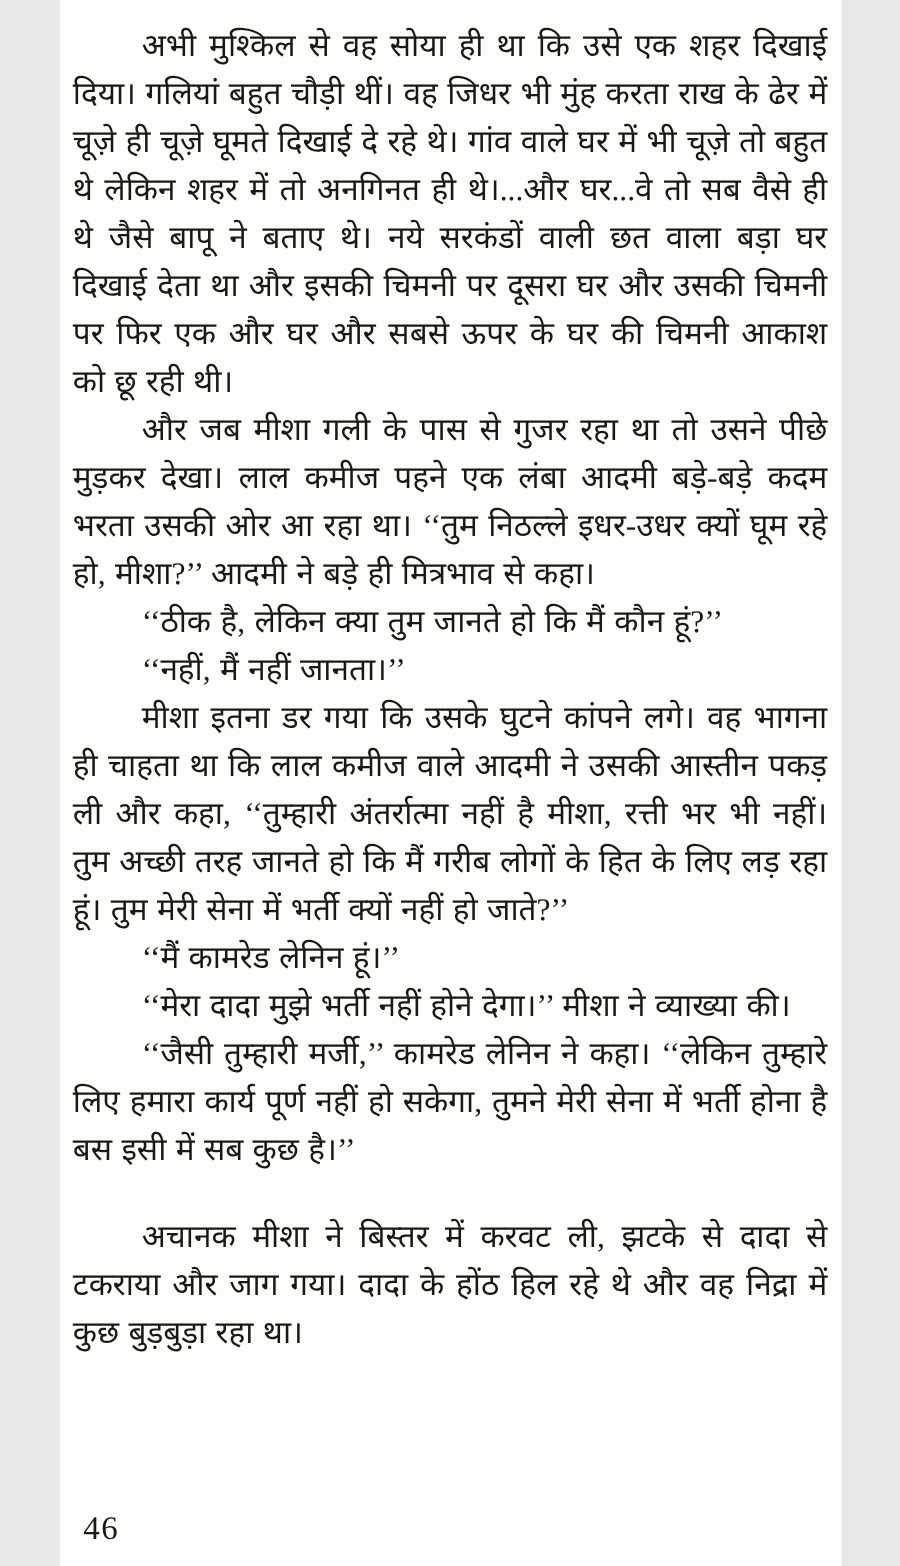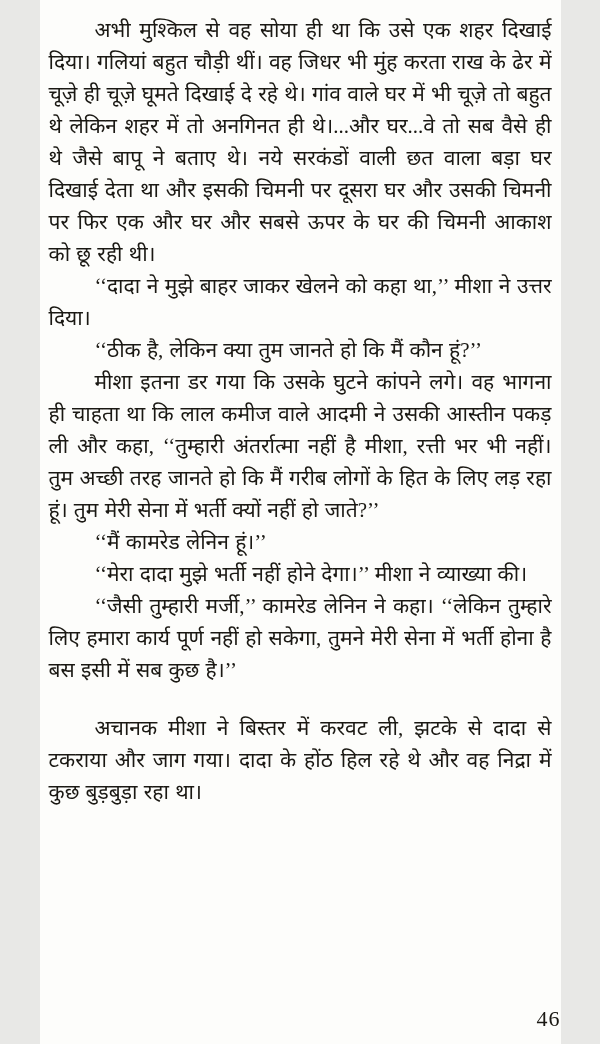--- a/index.html
+++ b/index.html
@@ -32,34 +32,35 @@
     word-spacing: 1px;
   }
   p.para.gap-before {
     margin-top: 26px;
   }
   .page-number {
     position: absolute;
     left: 16px;
     right: 0;
     bottom: 12px;
-    text-align: right;
+    text-align: left;
     font-size: 22px;
     letter-spacing: 1px;
     color: #1a1813;
   }
 </style>
 </head>
 <body>
 
 <div class="page">
   <div class="text-block" id="text-block">
       <p class="para">अभी मुश्किल से वह सोया ही था कि उसे एक शहर दिखाई दिया। गलियां बहुत चौड़ी थीं। वह जिधर भी मुंह करता राख के ढेर में चूज़े ही चूज़े घूमते दिखाई दे रहे थे। गांव वाले घर में भी चूज़े तो बहुत थे लेकिन शहर में तो अनगिनत ही थे।...और घर...वे तो सब वैसे ही थे जैसे बापू ने बताए थे। नये सरकंडों वाली छत वाला बड़ा घर दिखाई देता था और इसकी चिमनी पर दूसरा घर और उसकी चिमनी पर फिर एक और घर और सबसे ऊपर के घर की चिमनी आकाश को छू रही थी।</p>
-      <p class="para">‘‘दादा ने मुझे बाहर जाकर खेलने को कहा था,’’ मीशा ने उत्तर दिया।</p>
+      <p class="para">और जब मीशा गली के पास से गुजर रहा था तो उसने पीछे मुड़कर देखा। लाल कमीज पहने एक लंबा आदमी बड़े-बड़े कदम भरता उसकी ओर आ रहा था। ‘‘तुम निठल्ले इधर-उधर क्यों घूम रहे हो, मीशा?’’ आदमी ने बड़े ही मित्रभाव से कहा।</p>
       <p class="para">‘‘ठीक है, लेकिन क्या तुम जानते हो कि मैं कौन हूं?’’</p>
+      <p class="para">‘‘नहीं, मैं नहीं जानता।’’</p>
       <p class="para">मीशा इतना डर गया कि उसके घुटने कांपने लगे। वह भागना ही चाहता था कि लाल कमीज वाले आदमी ने उसकी आस्तीन पकड़ ली और कहा, ‘‘तुम्हारी अंतर्रात्मा नहीं है मीशा, रत्ती भर भी नहीं। तुम अच्छी तरह जानते हो कि मैं गरीब लोगों के हित के लिए लड़ रहा हूं। तुम मेरी सेना में भर्ती क्यों नहीं हो जाते?’’</p>
       <p class="para">‘‘मैं कामरेड लेनिन हूं।’’</p>
       <p class="para">‘‘मेरा दादा मुझे भर्ती नहीं होने देगा।’’ मीशा ने व्याख्या की।</p>
       <p class="para">‘‘जैसी तुम्हारी मर्जी,’’ कामरेड लेनिन ने कहा। ‘‘लेकिन तुम्हारे लिए हमारा कार्य पूर्ण नहीं हो सकेगा, तुमने मेरी सेना में भर्ती होना है बस इसी में सब कुछ है।’’</p>
       <p class="para gap-before">अचानक मीशा ने बिस्तर में करवट ली, झटके से दादा से टकराया और जाग गया। दादा के होंठ हिल रहे थे और वह निद्रा में कुछ बुड़बुड़ा रहा था।</p>
     </div>
   <div class="page-number">46</div>
 </div>
 
 </body></html>

